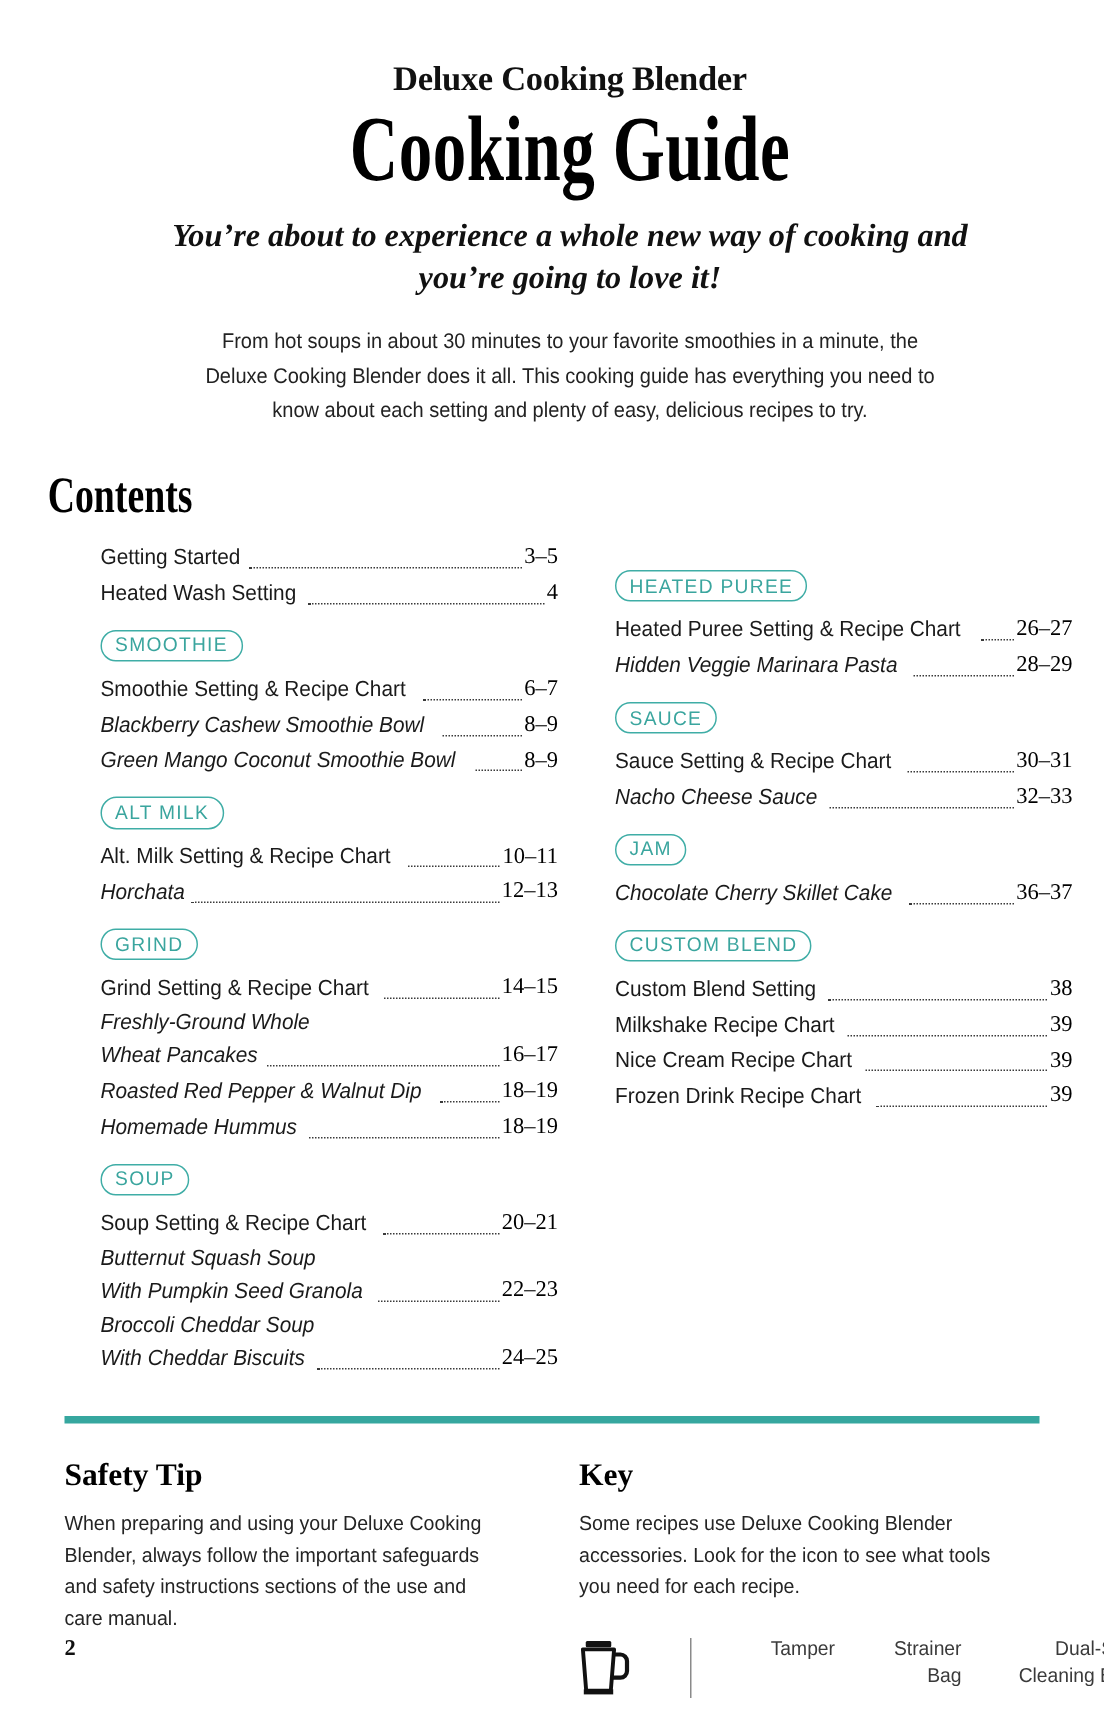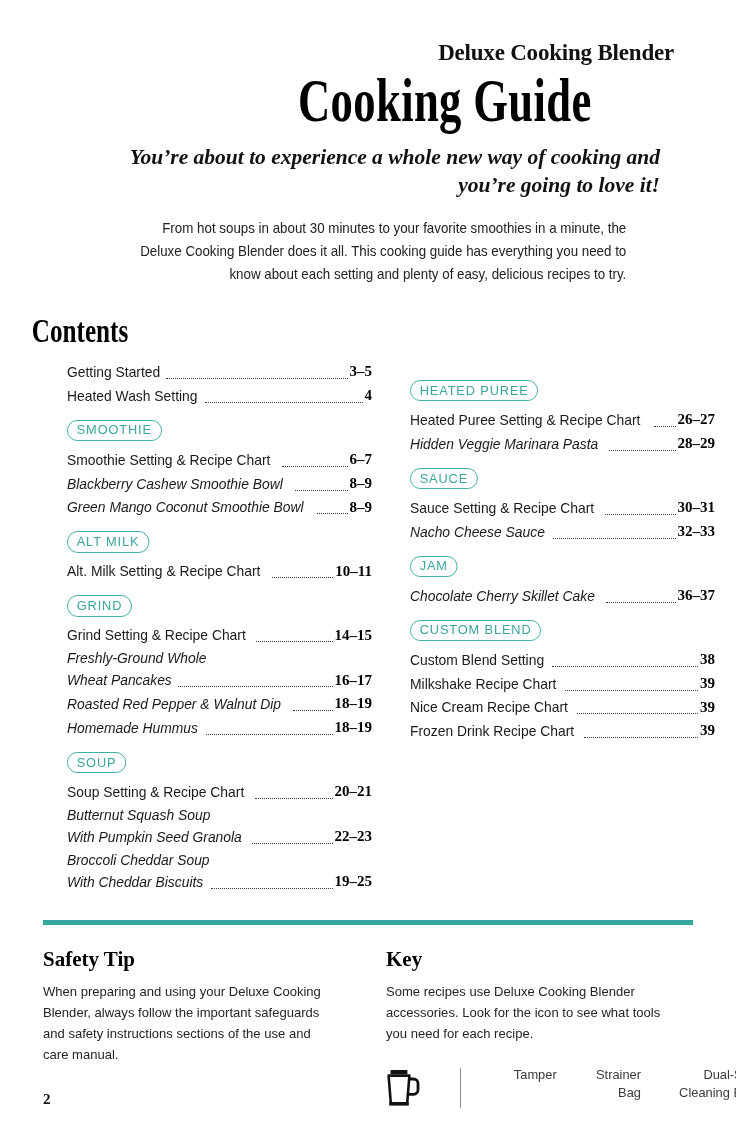--- a/index.html
+++ b/index.html
@@ -13,21 +13,21 @@
     height: 1146px;
     background: #ffffff;
     overflow: hidden;
     font-family: "Liberation Sans", sans-serif;
     color: #1a1a1a;
   }
 
   
   .masthead {
     padding: 40px 62px 0 86px;
-    text-align: right;
+    text-align: center;
   }
   .kicker {
     font-family: "Liberation Serif", serif;
     font-weight: bold;
     font-size: 23px;
     letter-spacing: -0.2px;
     color: #111;
     line-height: 1.1;
   }
   .big-title {
@@ -118,21 +118,21 @@
   .entry.italic .label { font-style: italic; }
   .entry .leader {
     flex: 1 1 auto;
     border-bottom: 1.6px dotted #3a3a3a;
     margin: 0 1px 4px 1px;
     min-width: 6px;
     height: 1px;
   }
   .entry .pageno {
     font-family: "Liberation Serif", serif;
-    font-weight: bold;
+    font-weight: normal;
     font-size: 15px;
     white-space: nowrap;
     color: #000;
     padding-left: 1px;
   }
   .entry.contline {
     margin-bottom: -1px;
   }
 
   
@@ -244,20 +244,24 @@
           <span class="leader"></span>
           <span class="pageno">8–9</span>
         </div><div class="entry italic">
           <span class="label">Green Mango Coconut Smoothie Bowl</span>
           <span class="leader"></span>
           <span class="pageno">8–9</span>
         </div><div class="pill">ALT MILK</div><div class="entry">
           <span class="label">Alt. Milk Setting &amp; Recipe Chart</span>
           <span class="leader"></span>
           <span class="pageno">10–11</span>
+        </div><div class="entry italic">
+          <span class="label">Horchata</span>
+          <span class="leader"></span>
+          <span class="pageno">12–13</span>
         </div><div class="pill">GRIND</div><div class="entry">
           <span class="label">Grind Setting &amp; Recipe Chart</span>
           <span class="leader"></span>
           <span class="pageno">14–15</span>
         </div><div class="entry italic nolead contline">
           <span class="label">Freshly-Ground Whole</span>
         </div><div class="entry italic">
           <span class="label">Wheat Pancakes</span>
           <span class="leader"></span>
           <span class="pageno">16–17</span>
@@ -277,21 +281,21 @@
           <span class="label">Butternut Squash Soup</span>
         </div><div class="entry italic">
           <span class="label">With Pumpkin Seed Granola</span>
           <span class="leader"></span>
           <span class="pageno">22–23</span>
         </div><div class="entry italic nolead contline">
           <span class="label">Broccoli Cheddar Soup</span>
         </div><div class="entry italic">
           <span class="label">With Cheddar Biscuits</span>
           <span class="leader"></span>
-          <span class="pageno">19–25</span>
+          <span class="pageno">24–25</span>
         </div></div>
     <div class="col right" id="col-right"><div class="pill">HEATED PUREE</div><div class="entry">
           <span class="label">Heated Puree Setting &amp; Recipe Chart</span>
           <span class="leader"></span>
           <span class="pageno">26–27</span>
         </div><div class="entry italic">
           <span class="label">Hidden Veggie Marinara Pasta</span>
           <span class="leader"></span>
           <span class="pageno">28–29</span>
         </div><div class="pill">SAUCE</div><div class="entry">

